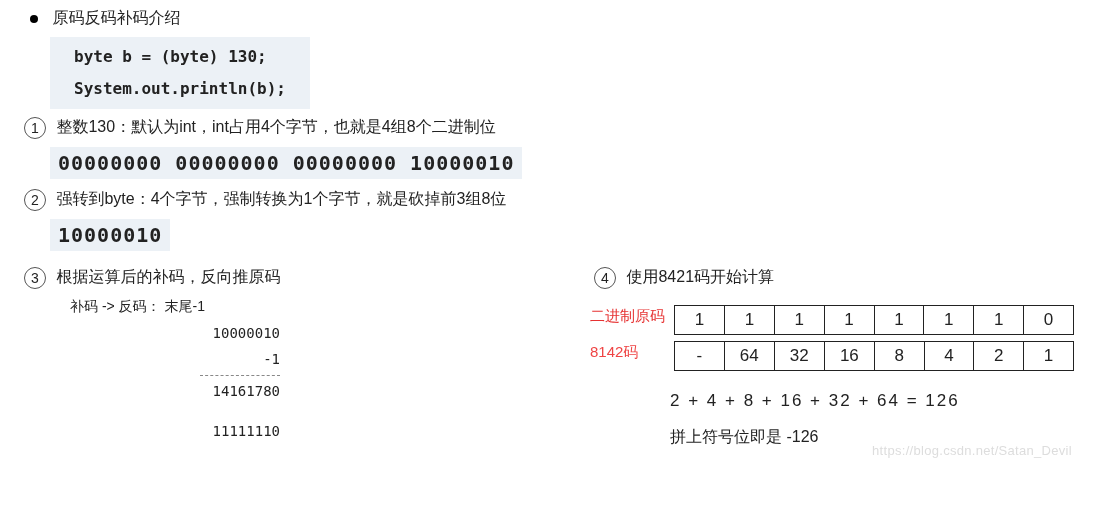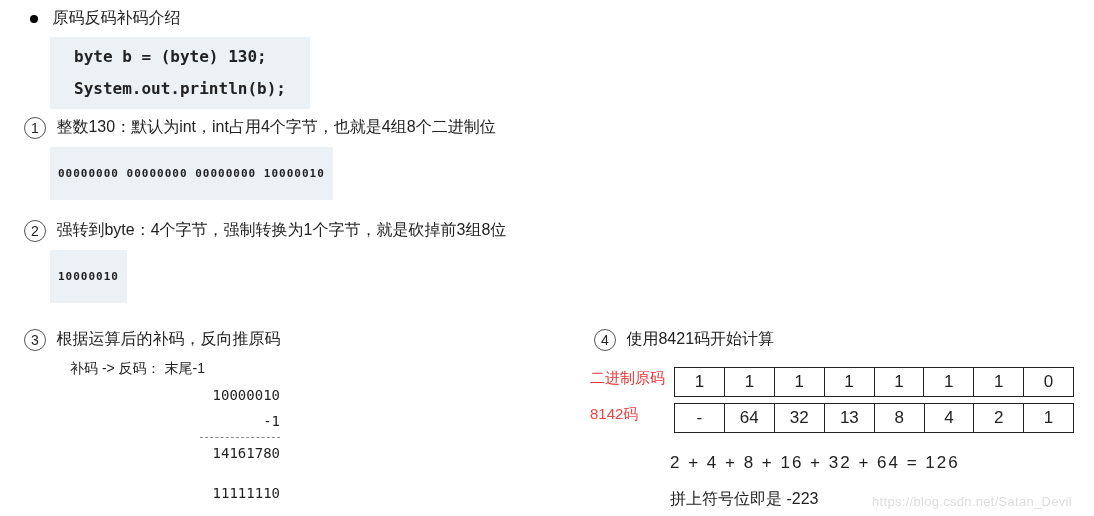--- a/index.html
+++ b/index.html
@@ -26,43 +26,43 @@
     font-size: 16px;
     line-height: 1.5;
   }
   .code-line { line-height: 2; }
   .circ { display:inline-block; width:20px; height:20px; border:1px solid #555; border-radius:50%; text-align:center; line-height:20px; font-size:14px; margin-right:6px; vertical-align:middle;}
   .step { margin: 8px 0 4px 4px; }
   .bin-block {
     background: #ecf1f6;
     font-family: Consolas, monospace;
     font-weight: bold;
-    padding: 20px 8px;
-    margin: 4px 0 12px 30px;
+    padding: 4px 8px;
+    margin: 4px 0 2px 30px;
     display: inline-block;
     letter-spacing: 1px;
-    font-size: 11px;
+    font-size: 20px;
   }
   .columns { display:flex; flex-direction:row; margin-top:6px; }
   .left-col { flex: 0 0 560px; }
   .right-col { flex: 1; padding-left:10px; }
   .calc-block { margin-left: 50px; font-size:14px; line-height:1.9; }
   .calc-mono { font-family: Consolas, monospace; font-size:14px; display:block; text-align:right; width:150px; margin-left:60px;}
   .divider { border-top:1px dashed #888; width:80px; margin:2px 0 2px 130px;}
   .red-text { color:#e63232; }
   .blue-text { color:#ef4444; }
   table.bits { border-collapse: collapse; margin-top:2px;}
   table.bits td { width:48px; height:26px; text-align:center; font-size:17px; border:1px solid;}
   .row-red td { border-color:#e68484; }
   .row-blue td { border-color:#7fc5ea; }
   .sum-line { margin:20px 0 0 80px; font-size:17px; letter-spacing:2px;}
   .result-line { margin:16px 0 0 80px; font-size:16px;}
   .label-cell { display:inline-block; width:86px; vertical-align:top; font-size:15px; padding-top:4px;}
   .table-row { display:flex; align-items:flex-start; margin-bottom:4px;}
-  .watermark { position:absolute; right:22px; bottom:21px; color:#ddd; font-size:13px; font-family: Arial, sans-serif; letter-spacing:0.3px;}
+  .watermark { position:absolute; right:22px; bottom:10px; color:#ddd; font-size:13px; font-family: Arial, sans-serif; letter-spacing:0.3px;}
 </style>
 </head>
 <body>
 
 
 
 <div class="bullet-row">
   <span class="bullet"></span>
   <span>原码反码补码介绍</span>
 </div>
@@ -126,32 +126,32 @@
           </table>
       </div>
       <div class="table-row">
         <span class="label-cell blue-text">8142码</span>
         <table class="bits">
             <tbody>
               <tr class="row-blue">
           <td>-</td>
           <td>64</td>
           <td>32</td>
-          <td>13</td>
+          <td>16</td>
           <td>8</td>
           <td>4</td>
           <td>2</td>
           <td>1</td>
         </tr>
             </tbody>
           </table>
       </div>
     </div>
 
     <div class="sum-line">2 + 4 + 8 + 16 + 32 + 64 = 126</div>
-    <div class="result-line">拼上符号位即是 -223</div>
+    <div class="result-line">拼上符号位即是 -126</div>
   </div>
 </div>
 
 <div class="watermark">https://blog.csdn.net/Satan_Devil</div>
 
 
 
 
 </body></html>

